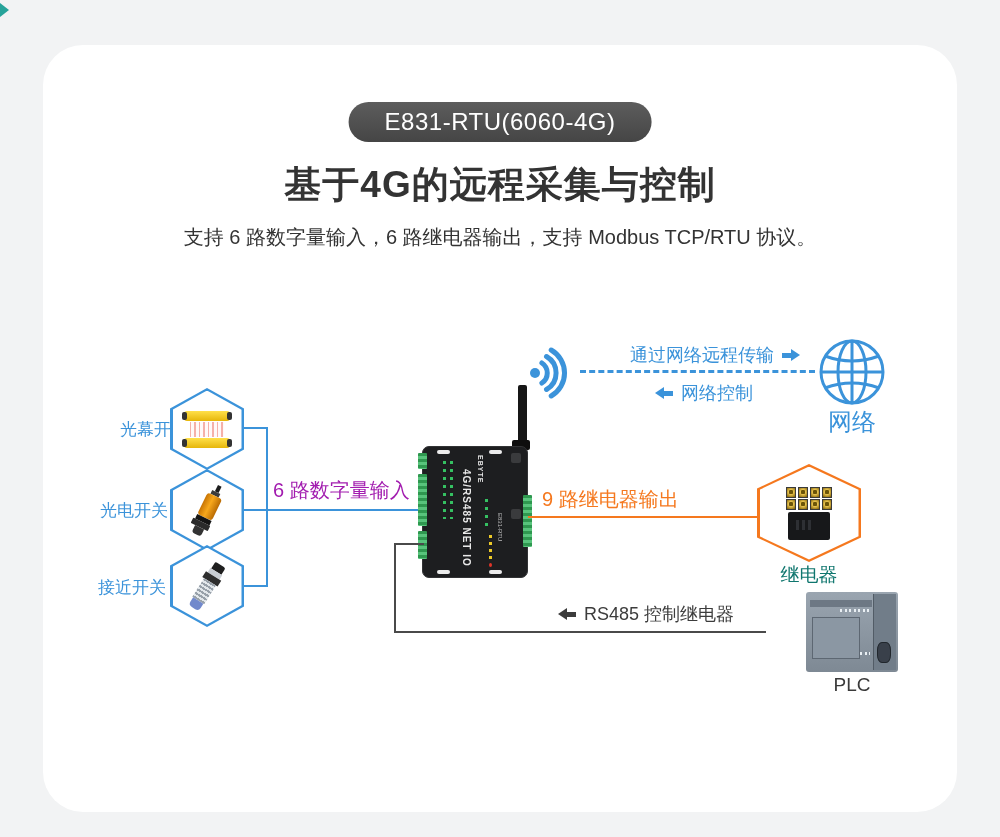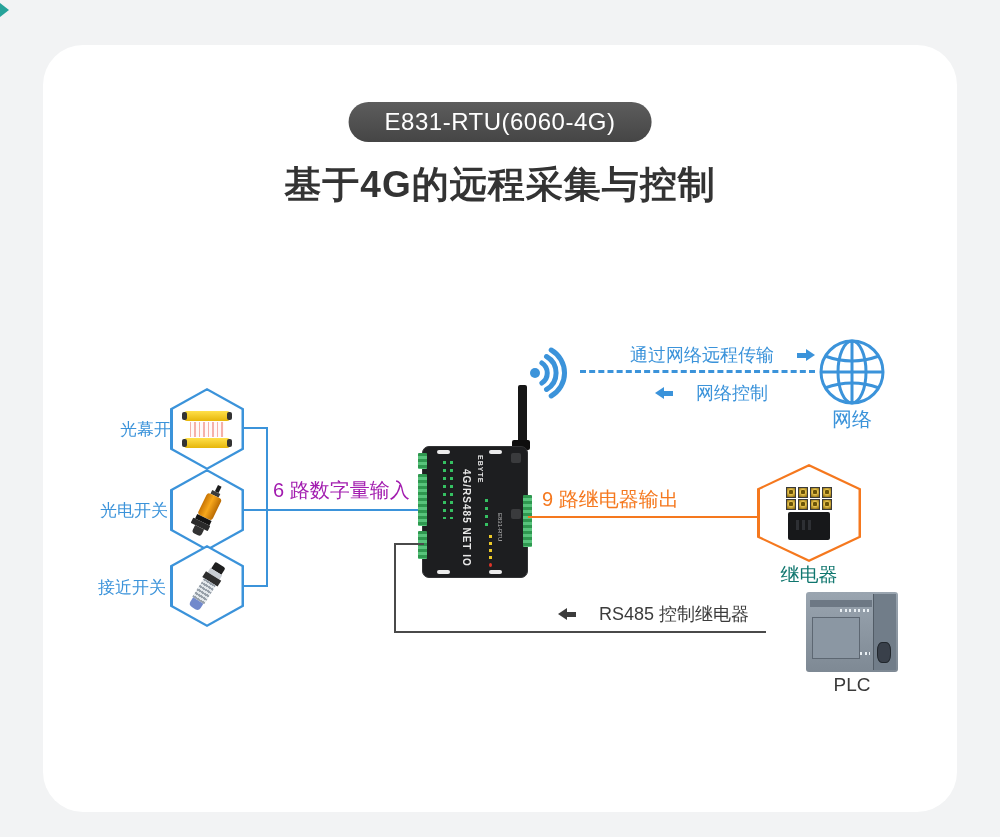--- a/index.html
+++ b/index.html
@@ -67,27 +67,27 @@
   .relay-screw { width:8px; height:9px; border:1px solid #3a3a3a;
     background:radial-gradient(circle at 50% 45%, #6b5408 0 2px, #e5c04d 2.5px, #8a6b10 90%); }
   .relay-body { width:42px; height:28px; background:#17181a; border-radius:2px; margin-top:1px; position:relative; }
   .relay-body::after { content:""; position:absolute; left:8px; top:8px; width:18px; height:10px;
     background:repeating-linear-gradient(90deg,#2e3034 0 3px, transparent 3px 6px); }
 
   
   .wifi { position:absolute; left:527px; top:341px; }
   .globe { position:absolute; left:818px; top:338px; }
   .net-label { position:absolute; left:818px; top:406px; width:68px; text-align:center;
-    color:#3b93da; font-size:20px; }
+    color:#3b93da; font-size:24px; }
 
   .dashed-net { position:absolute; left:580px; top:370px; width:235px; height:0;
     border-top:3px dashed #3b93da; }
 
   
-  .lbl { position:absolute; display:flex; align-items:center; gap:23px; white-space:nowrap; }
+  .lbl { position:absolute; display:flex; align-items:center; gap:8px; white-space:nowrap; }
   .lbl.blue { color:#3b93da; font-size:18px; }
   .lbl.orange { color:#f5781e; font-size:20px; }
   .lbl.dark { color:#3c3c3c; font-size:18px; }
   .lbl.big-blue { color:#a21caf; font-size:20px; }
   .arrow { display:inline-flex; align-items:center; }
   .arrow .shaft { width:9px; height:5px; background:currentColor; }
   .arrow .head-r { width:0; height:0; border-top:6px solid transparent; border-bottom:6px solid transparent; border-left:9px solid; }
   .arrow .head-l { width:0; height:0; border-top:6px solid transparent; border-bottom:6px solid transparent; border-right:9px solid; }
 
   
@@ -121,20 +121,21 @@
 </style>
 </head>
 <body>
 
 <div class="page">
   <div class="corner-mark"></div>
   <div class="card"></div>
 
   <div class="badge">E831-RTU(6060-4G)</div>
   <h1 class="title">基于4G的远程采集与控制</h1>
+  <p class="subtitle">支持 6 路数字量输入，6 路继电器输出，支持 Modbus TCP/RTU 协议。</p>
 
   <div class="sensor-label" style="left:100px; top:418px;margin-left:20px;">光幕开关</div>
   <div class="sensor-label" style="left:100px; top:499px;">光电开关</div>
   <div class="sensor-label" style="left:98px; top:576px;">接近开关</div>
 
   <div class="hex" style="left:170px; top:388px; width:74px; height:82px;">
     <div class="hx-out"></div>
     <div class="hx-in"></div>
     <div class="content">
       <div class="lc">

